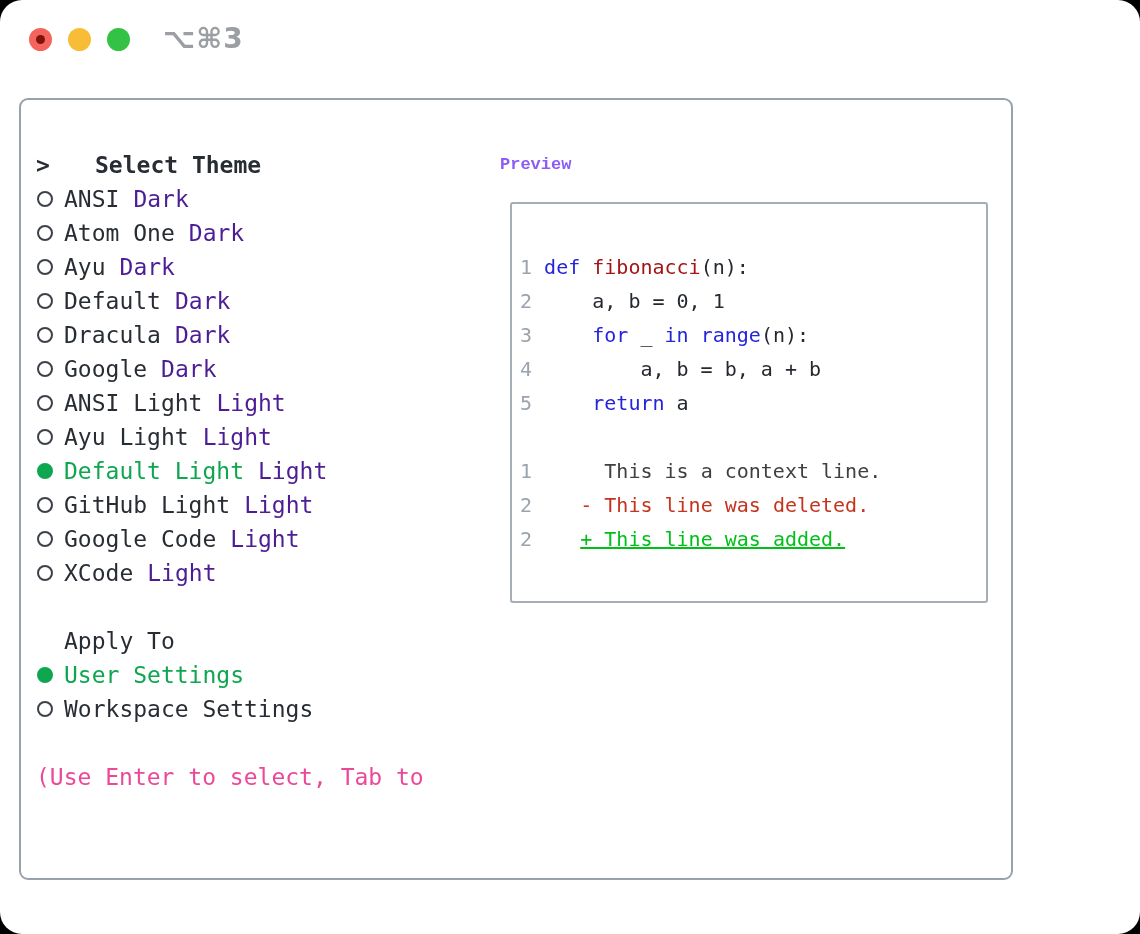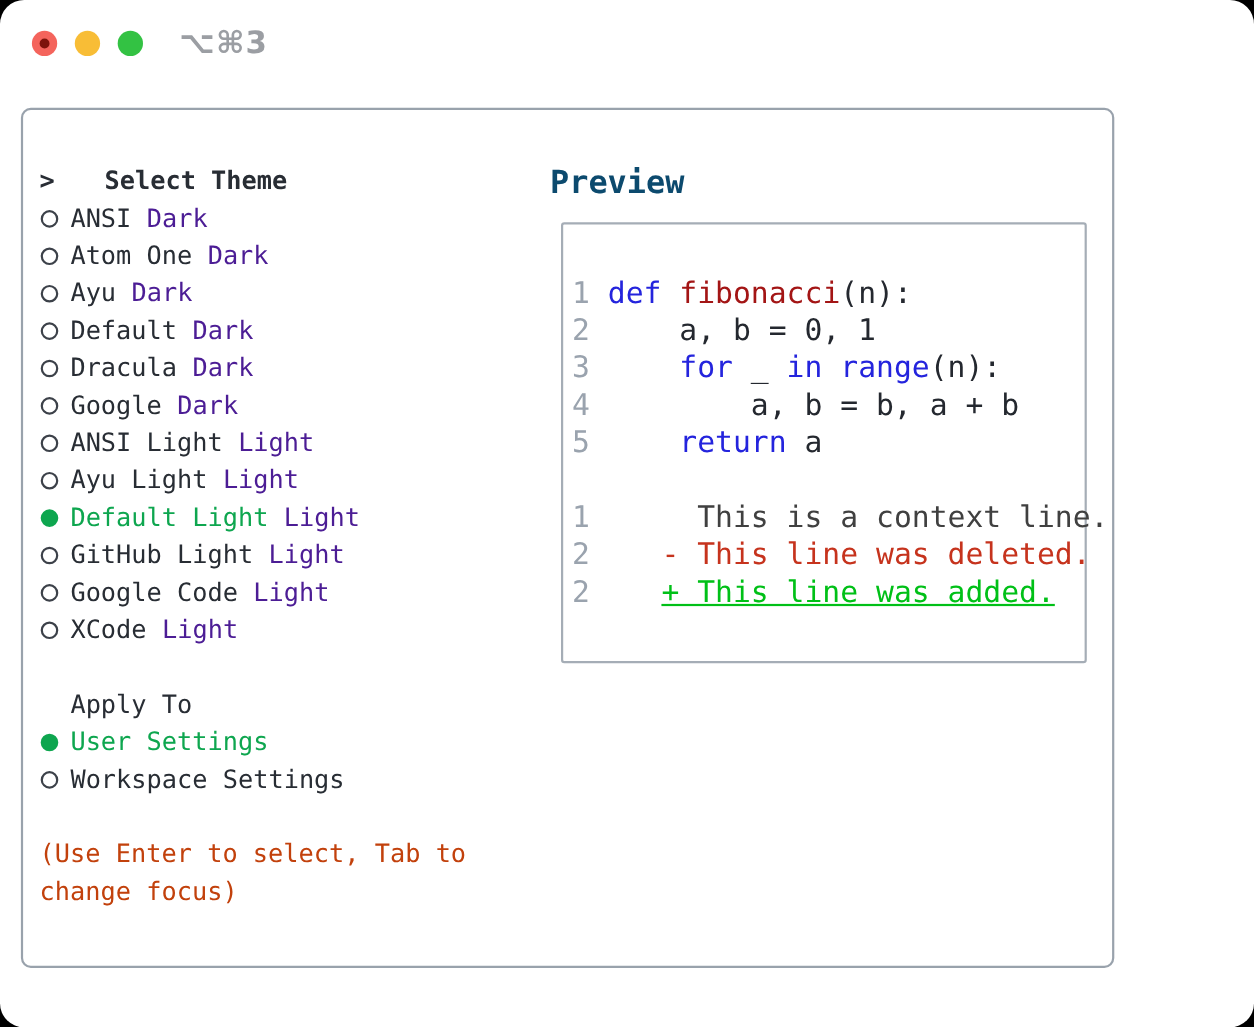--- a/index.html
+++ b/index.html
@@ -35,34 +35,34 @@
   .row{height:34px;display:flex;align-items:center;white-space:pre;font-size:23px;color:#282d34;}
   .marker{width:28px;height:34px;display:flex;align-items:center;flex:0 0 28px;}
   .ring{width:12px;height:12px;border-radius:50%;border:2px solid #3c4149;box-sizing:content-box;margin-left:1px;}
   .ring.sel{border-color:#0ea64f;background:#0ea64f;}
   .prompt{font-weight:bold;color:#282d34;font-size:23px;}
   .hdr{font-weight:bold;margin-left:31px;}
   .name{color:#282d34;}
   .name.sel{color:#0ea64f;}
   .tag{color:#4c1d95;margin-left:14px;}
   .gap-row{height:34px;}
-  .help{color:#c2410c;font-size:23px;line-height:34px;white-space:pre;}
+  .help{color:#ec4899;font-size:23px;line-height:34px;white-space:pre;}
   
   .preview-title{
     position:absolute;left:479px;top:48px;height:34px;line-height:34px;
-    font-size:29px;font-weight:bold;color:#0c4a6e;
+    font-size:17px;font-weight:bold;color:#8b5cf6;font-family:Liberation Mono, monospace;
   }
   .preview-box{
     position:absolute;left:489px;top:102px;width:478px;height:401px;
     border:2px solid #a5adb6;border-radius:3px;box-sizing:border-box;background:#fff;
   }
   .preview-box pre{
     position:absolute;left:8px;top:46px;margin:0;
     font-family:"DejaVu Sans Mono","Liberation Mono",monospace;
-    font-size:27px;line-height:34px;white-space:pre;
+    font-size:20px;line-height:34px;white-space:pre;
   }
   .c-ln{color:#9aa3ae;}
   .c-t{color:#24282f;}
   .c-kw{color:#2424dd;}
   .c-fn{color:#a31515;}
   .c-ctx{color:#404040;}
   .c-del{color:#c6331d;}
   .c-add{color:#00c017;text-decoration:underline;}
 </style>
 </head>
@@ -92,21 +92,20 @@
         <div class="row"><span class="marker"><span class="ring sel"></span></span><span class="name sel">Default Light</span><span class="tag">Light</span></div>
         <div class="row"><span class="marker"><span class="ring"></span></span><span class="name">GitHub Light</span><span class="tag">Light</span></div>
         <div class="row"><span class="marker"><span class="ring"></span></span><span class="name">Google Code</span><span class="tag">Light</span></div>
         <div class="row"><span class="marker"><span class="ring"></span></span><span class="name">XCode</span><span class="tag">Light</span></div>
         <div class="gap-row"></div>
         <div class="row"><span class="marker"></span><span>Apply To</span></div>
         <div class="row"><span class="marker"><span class="ring sel"></span></span><span class="name sel">User Settings</span></div>
         <div class="row"><span class="marker"><span class="ring"></span></span><span class="name">Workspace Settings</span></div>
         <div class="gap-row"></div>
         <div class="help">(Use Enter to select, Tab to</div>
-        <div class="help">change focus)</div>
       </div>
 
     <div class="preview-title">Preview</div>
     <div class="preview-box">
       <pre id="preview-pre"><div class="line"><span class="c-ln">1</span><span class="c-t"> </span><span class="c-kw">def</span><span class="c-t"> </span><span class="c-fn">fibonacci</span><span class="c-t">(n):</span></div><div class="line"><span class="c-ln">2</span><span class="c-t">     a, b = 0, 1</span></div><div class="line"><span class="c-ln">3</span><span class="c-t">     </span><span class="c-kw">for</span><span class="c-t"> _ </span><span class="c-kw">in</span><span class="c-t"> </span><span class="c-kw">range</span><span class="c-t">(n):</span></div><div class="line"><span class="c-ln">4</span><span class="c-t">         a, b = b, a + b</span></div><div class="line"><span class="c-ln">5</span><span class="c-t">     </span><span class="c-kw">return</span><span class="c-t"> a</span></div><div class="line">&nbsp;</div><div class="line"><span class="c-ln">1</span><span class="c-t">      </span><span class="c-ctx">This is a context line.</span></div><div class="line"><span class="c-ln">2</span><span class="c-t">    </span><span class="c-del">- This line was deleted.</span></div><div class="line"><span class="c-ln">2</span><span class="c-t">    </span><span class="c-add">+ This line was added.</span></div></pre>
     </div>
   </div>
 </div>
 
 </body></html>

